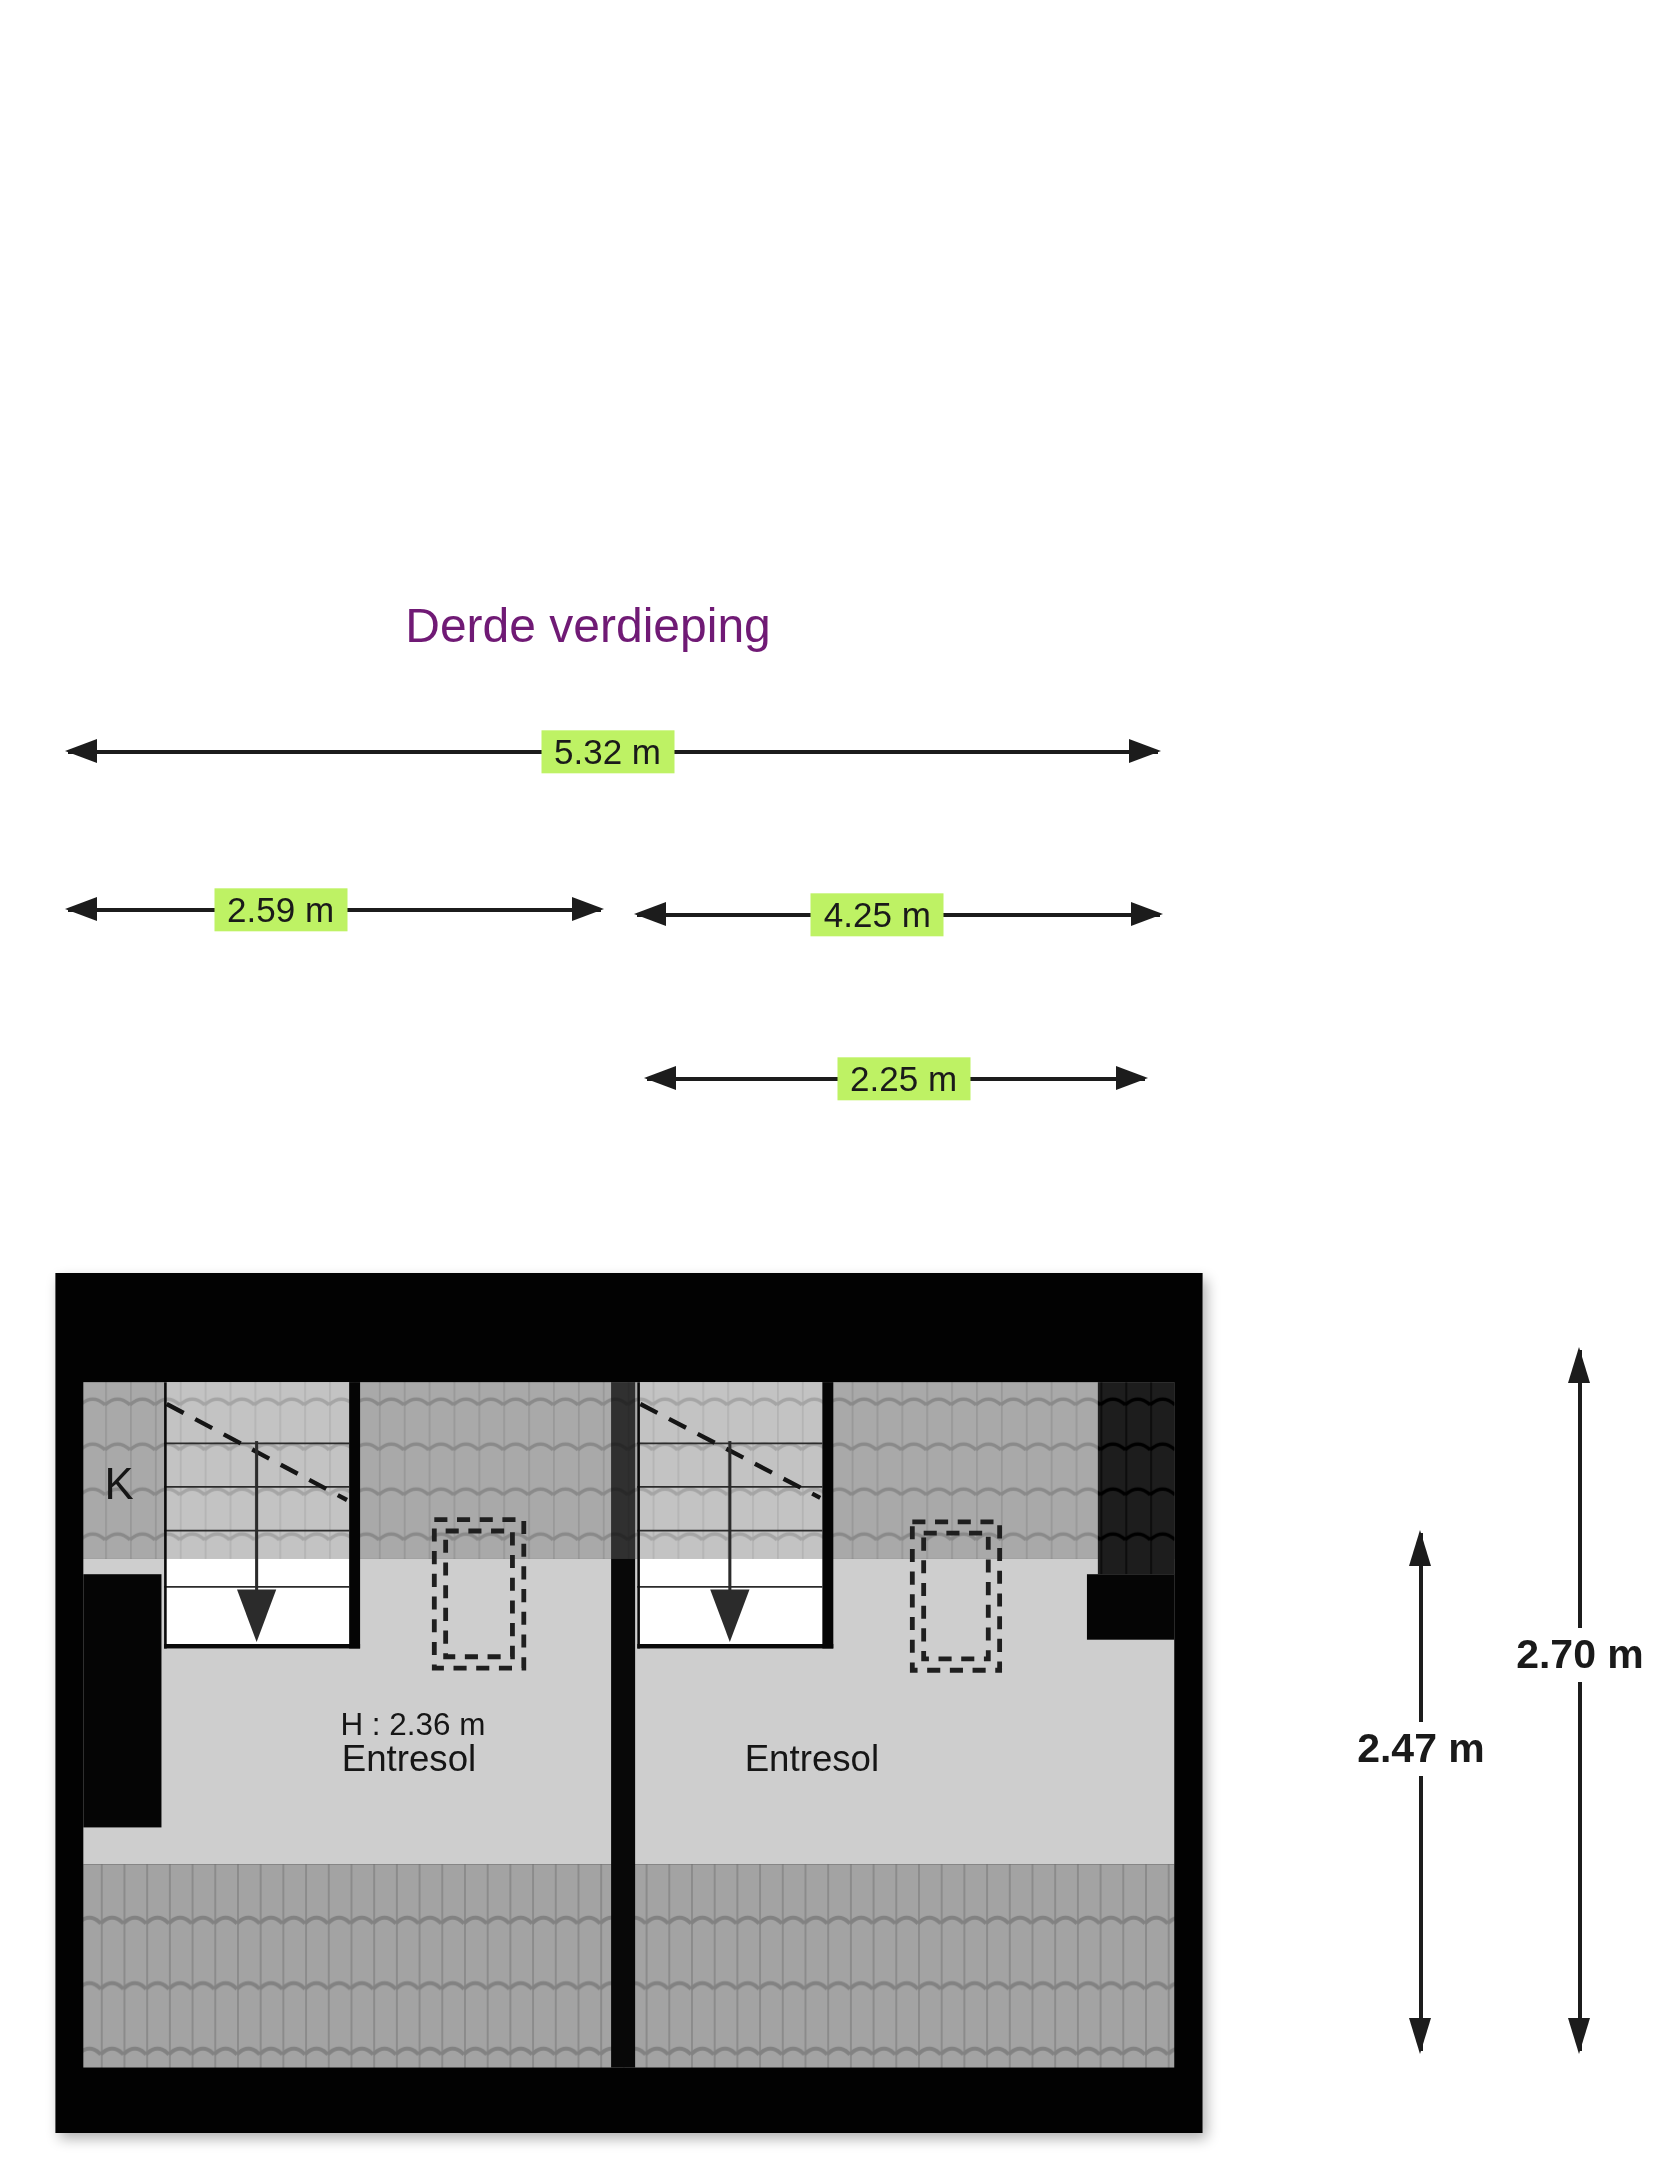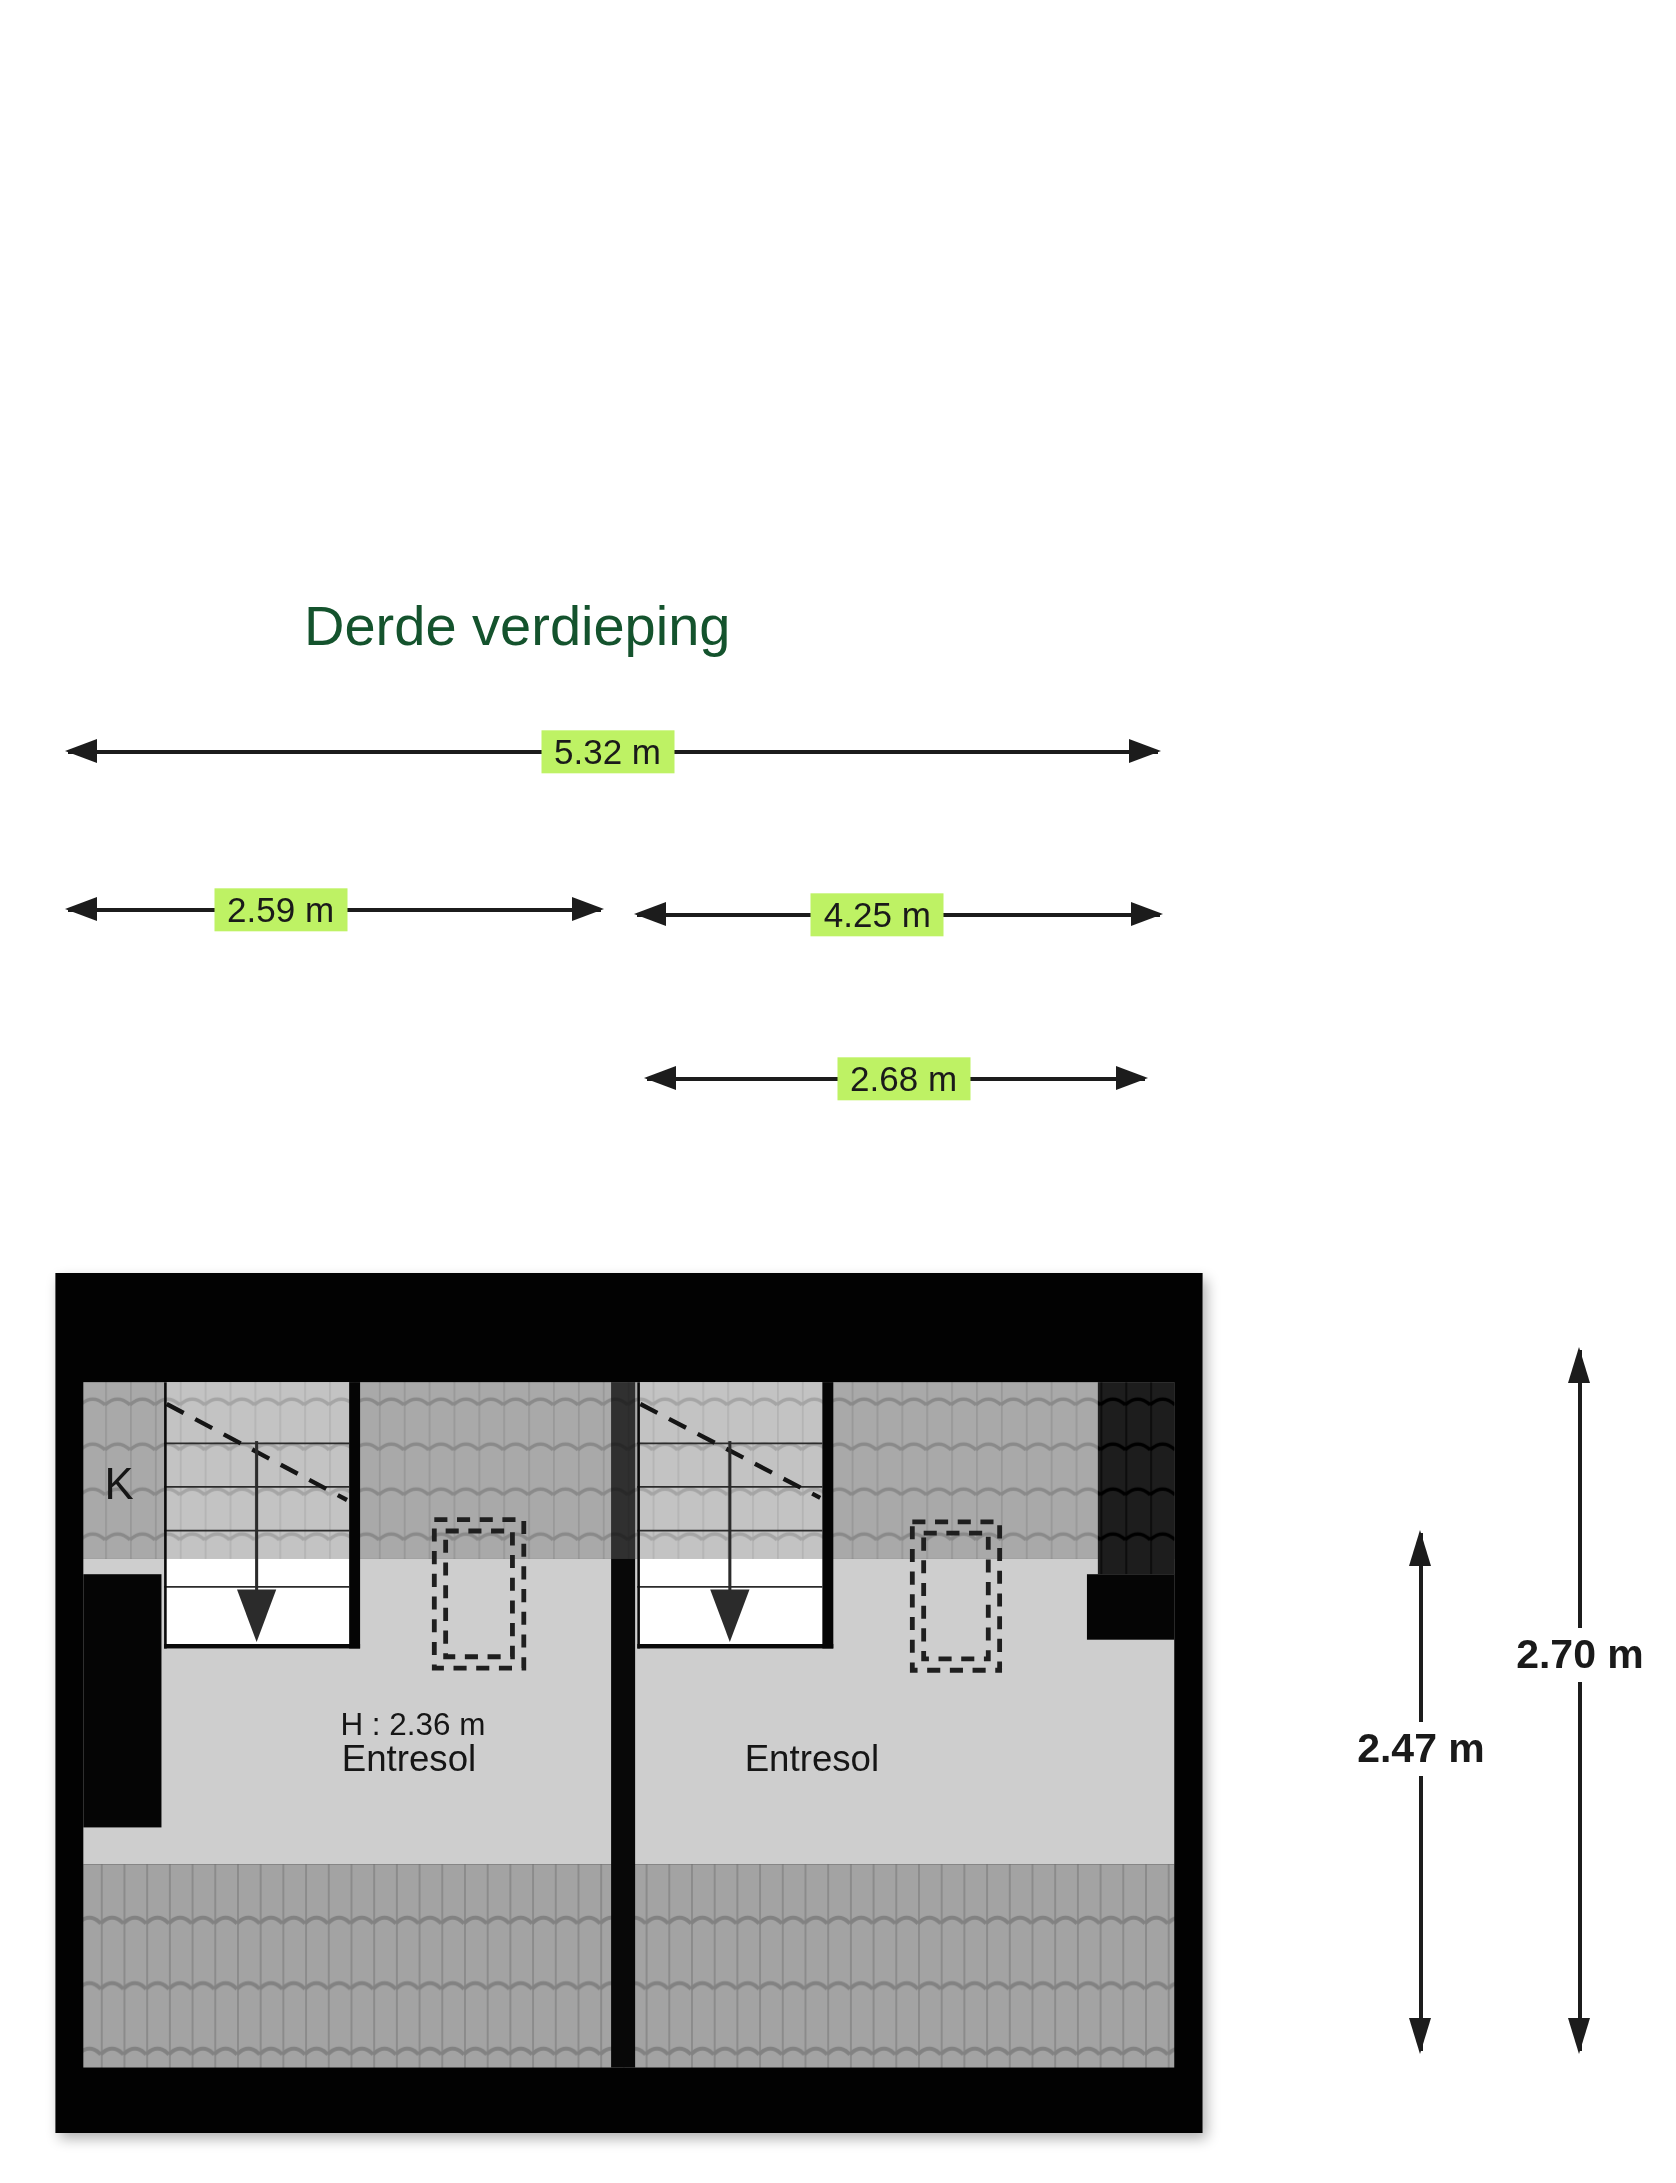--- a/index.html
+++ b/index.html
@@ -3,22 +3,22 @@
 <meta charset="utf-8">
 <style>
   html,body{margin:0;padding:0;background:#ffffff;}
   body{width:1677px;height:2981px;position:relative;overflow:hidden;
        font-family:"Liberation Sans", sans-serif;color:#1a1a1a;}
 
   .abs{position:absolute;}
 
   
   #title{left:304px;top:593px;width:568px;height:65px;
-         font-size:56px;line-height:65px;
-         color:#14532d;white-space:nowrap;}
+         font-size:48px;line-height:65px;text-align:center;
+         color:#701a75;white-space:nowrap;}
 
   
   .hdim{position:absolute;height:70px;}
   .hdim .line{position:absolute;left:2.6px;right:2.6px;top:50%;height:3.9px;
               margin-top:-2.2px;background:#1c1c1c;}
   .hdim .ah{position:absolute;top:50%;width:0;height:0;
             border-top:12.7px solid transparent;border-bottom:12.7px solid transparent;
             margin-top:-12.7px;}
   .hdim .ah-left{left:0;border-right:32px solid #1c1c1c;}
   .hdim .ah-right{right:0;border-left:32px solid #1c1c1c;}
@@ -67,21 +67,21 @@
   <div class="line"></div>
   <div class="ah ah-left"></div>
   <div class="ah ah-right"></div>
   <span class="lbl" style="left:46%;">4.25 m</span>
 </div>
 
 <div class="hdim" style="left:644px;top:1044px;width:504px;">
   <div class="line"></div>
   <div class="ah ah-left"></div>
   <div class="ah ah-right"></div>
-  <span class="lbl" style="left:51.5%;">2.68 m</span>
+  <span class="lbl" style="left:51.5%;">2.25 m</span>
 </div>
 
 <div class="vdim" style="left:1386px;top:1530px;height:524px;">
   <div class="line"></div>
   <div class="ah ah-up"></div>
   <div class="ah ah-down"></div>
   <span class="lbl" style="top:41.7%;">2.47 m</span>
 </div>
 
 <div class="vdim" style="left:1545px;top:1347px;height:707px;">

